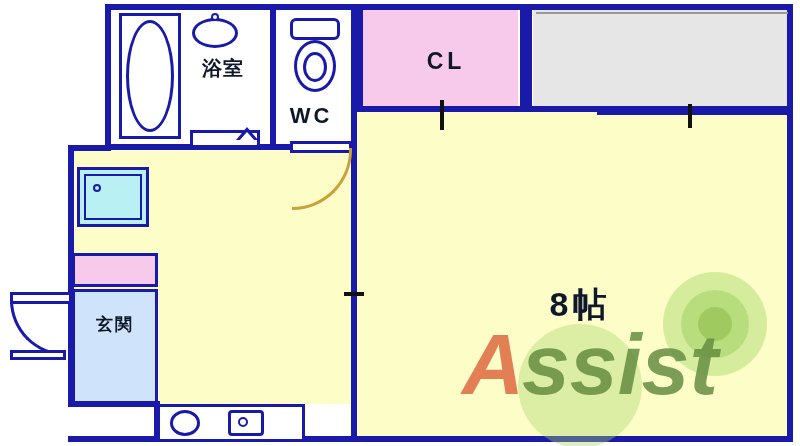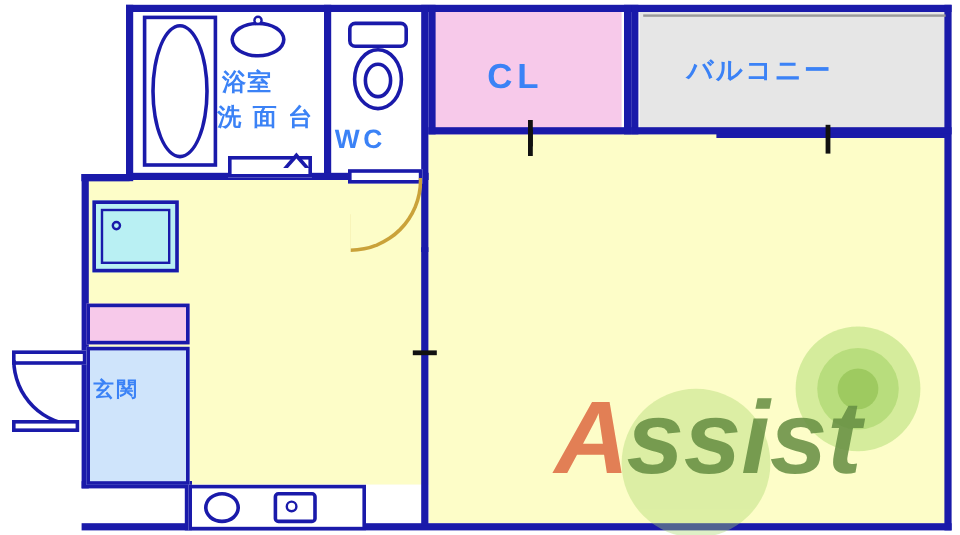--- a/index.html
+++ b/index.html
@@ -6,21 +6,21 @@
   body{width:800px;height:446px;background:#ffffff;font-family:"Liberation Sans",sans-serif;overflow:hidden;}
   #stage{position:relative;width:800px;height:446px;}
   .abs{position:absolute;box-sizing:border-box;}
   .wall{background:#1a1aaa;}
   .room-yellow{background:#fdfdc8;}
   .room-pink{background:#f7c9ea;}
   .room-white{background:#ffffff;}
   .room-blue{background:#cfe4fb;}
   .room-gray{background:#e6e6e6;}
   .room-cyan{background:#b9f0f3;}
-  .lbl{position:absolute;color:#3b82f6;font-weight:bold;text-align:left;white-space:nowrap;letter-spacing:1px;}
+  .lbl{position:absolute;color:#0f172a;font-weight:bold;text-align:center;white-space:nowrap;letter-spacing:1px;}
   .wm{position:absolute;pointer-events:none;}
 </style>
 </head>
 <body>
 
 <div id="stage">
 
   <div class="abs room-yellow" style="left:357px;top:110px;width:431px;height:326px;"></div>
 
   <div class="abs room-yellow" style="left:72px;top:148px;width:285px;height:256px;"></div>
@@ -115,25 +115,24 @@
       <circle cx="255" cy="58" r="52" fill="#a8d86a" opacity="0.55"></circle>
       <circle cx="255" cy="58" r="34" fill="#8cc84b" opacity="0.5"></circle>
       <circle cx="255" cy="58" r="17" fill="#6fae30" opacity="0.5"></circle>
       <circle cx="120" cy="120" r="62" fill="#a8d86a" opacity="0.45"></circle>
       <text x="2" y="128" font-family="Liberation Sans, sans-serif" font-size="86" font-style="italic" font-weight="bold" fill="#d94f2a" opacity="0.85">A</text>
       <text x="62" y="128" font-family="Liberation Sans, sans-serif" font-size="86" font-style="italic" font-weight="bold" fill="#4a7a2a" opacity="0.85">ssist</text>
     </g>
   </svg>
 
   <div class="lbl" style="left:185px;top:55px;width:76px;font-size:20px;">浴室</div>
-  <div class="lbl" style="left:181px;top:84px;width:84px;font-size:20px;letter-spacing:2px;">洗 面 台</div>
 
   <div class="lbl" style="left:279px;top:103px;width:64px;font-size:22px;letter-spacing:3px;">WC</div>
 
-  <div class="lbl" style="left:406px;top:48px;width:80px;font-size:29px;letter-spacing:4px;">CL</div>
+  <div class="lbl" style="left:406px;top:48px;width:80px;font-size:23px;letter-spacing:4px;">CL</div>
 
-  <div class="lbl" style="left:572px;top:44px;width:200px;font-size:22px;letter-spacing:2px;">バルコニー</div>
 
+  <div class="lbl" style="left:510px;top:282px;width:140px;font-size:34px;letter-spacing:4px;">8帖</div>
 
 
   <div class="lbl" style="left:78px;top:313px;width:74px;font-size:17px;letter-spacing:2px;">玄関</div>
 
 </div>
 
 </body></html>

